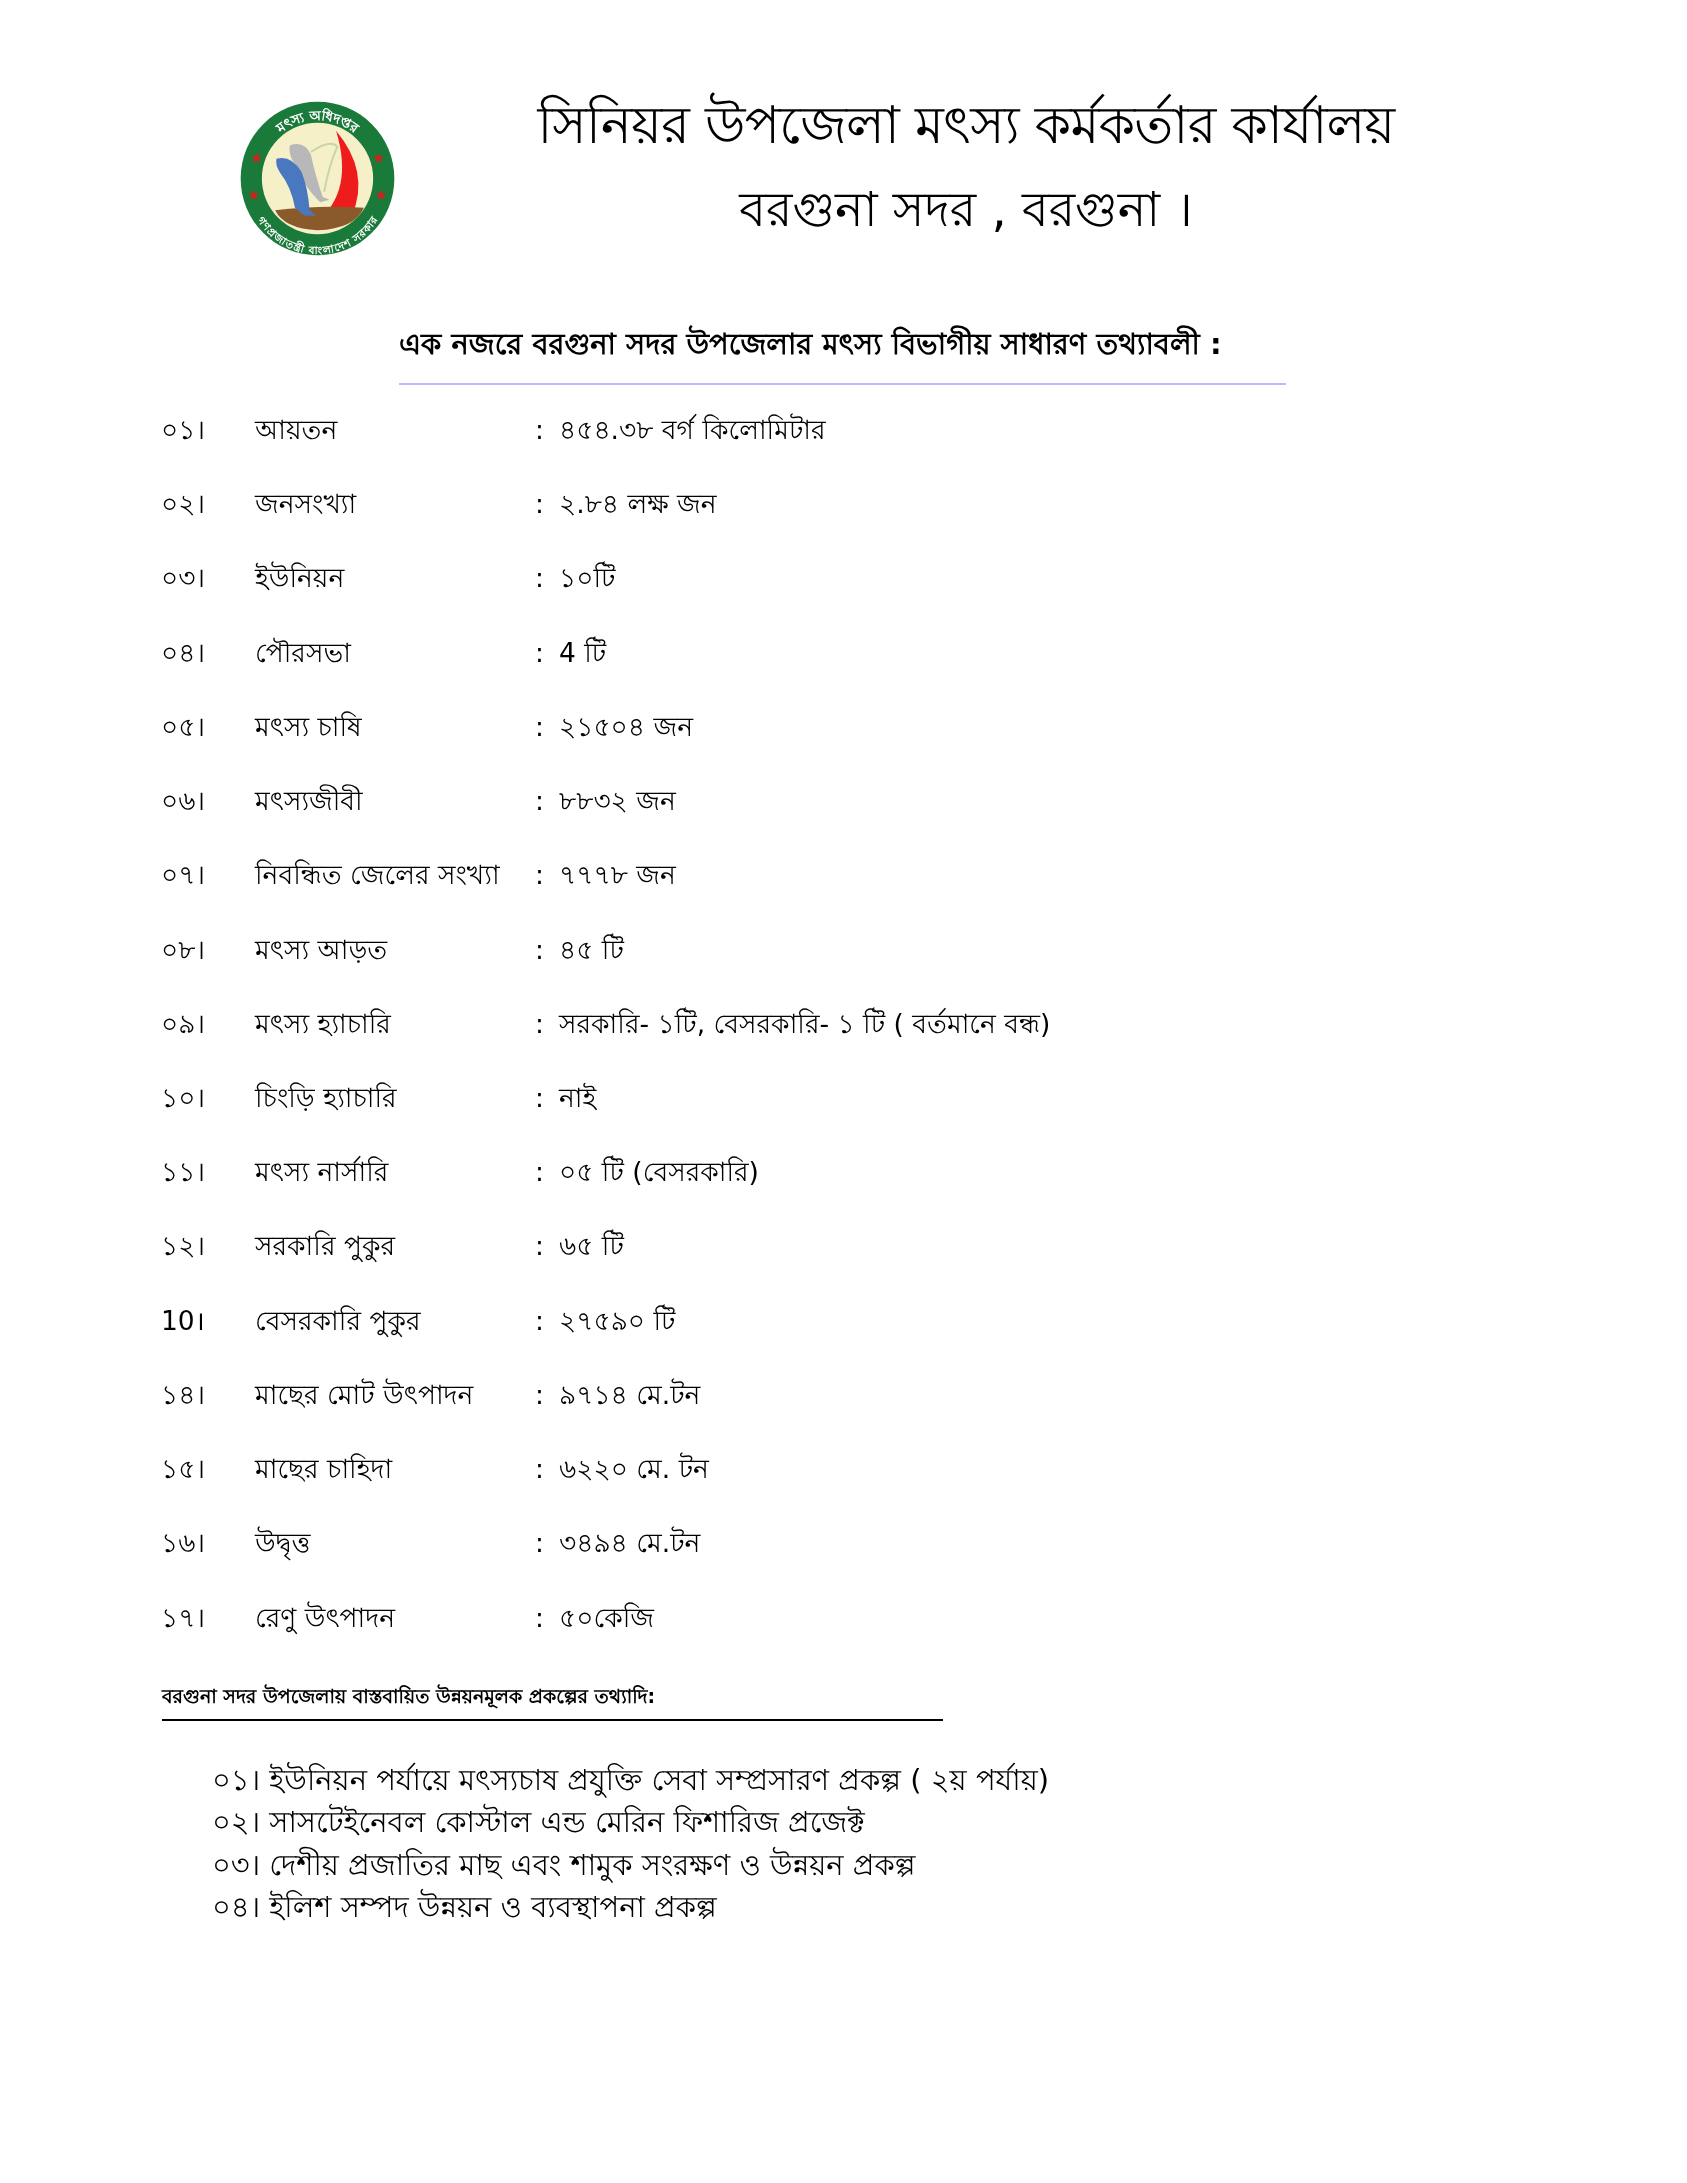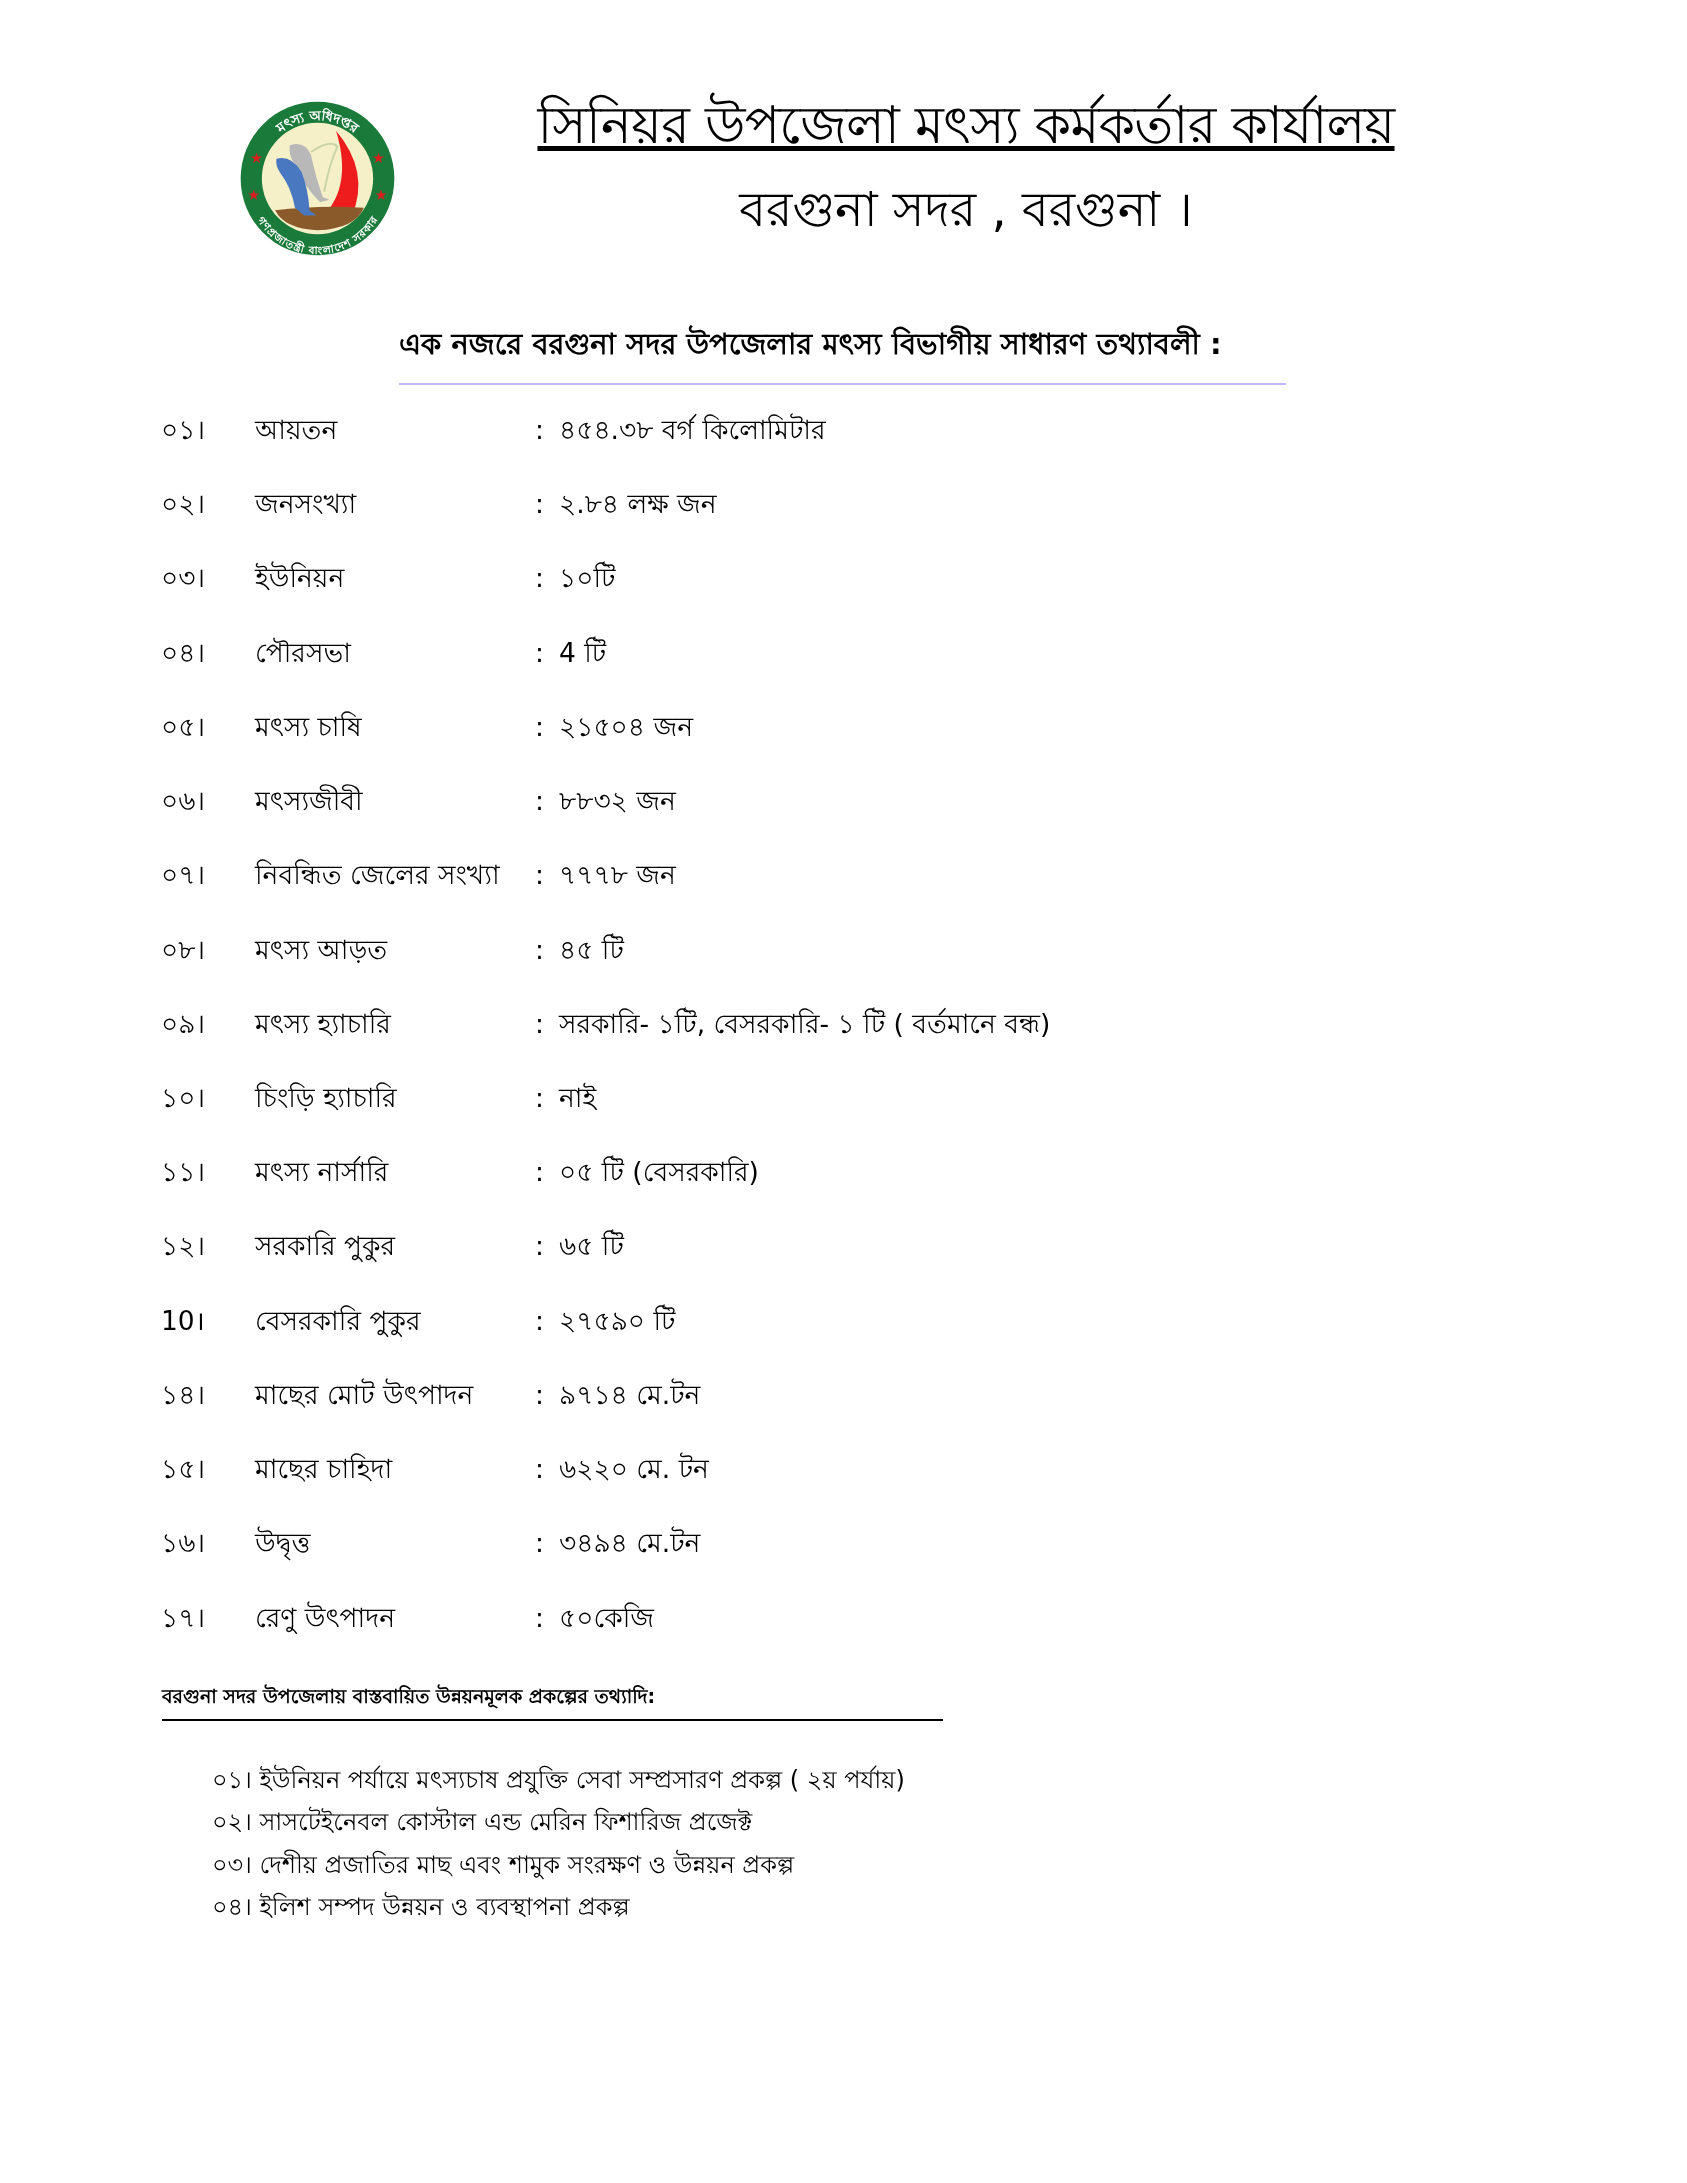--- a/index.html
+++ b/index.html
@@ -9,21 +9,20 @@
       color: #000000;
     }
     .logo {
       position: absolute; left: 238px; top: 99px; width: 159px; height: 159px;
     }
     .title {
       position: absolute; left: 0; width: 1687px; top: 89px;
       padding-left: 245px; box-sizing: border-box;
       text-align: center; font-size: 52px; line-height: 73px; white-space: nowrap;
       letter-spacing: -0.7px;
-      text-decoration: underline;
     }
     .subtitle {
       position: absolute; left: 0; width: 1687px; top: 173px;
       padding-left: 245px; box-sizing: border-box;
       text-align: center; font-size: 48px; line-height: 73px; white-space: nowrap;
     }
     .section-heading {
       position: absolute; top: 323px; left: 399px; width: 887px;
       font-size: 29px; font-weight: bold; line-height: 42px; white-space: nowrap;
       border-bottom: 2px solid #c4b5fd; padding-bottom: 18px;
@@ -35,21 +34,21 @@
     .row .num { position: absolute; left: 0; width: 73px; }
     .row .label { position: absolute; left: 94px; width: 291px; }
     .row .colon { position: absolute; left: 374px; width: 20px; }
     .row .value { position: absolute; left: 398px; }
     .projects-heading {
       position: absolute; top: 1674px; left: 162px; width: 781px;
       font-size: 19px; font-weight: bold; line-height: 44px; white-space: nowrap;
       border-bottom: 2px solid #000000; padding-bottom: 1.3px;
     }
     .project {
-      position: absolute; left: 212px; font-size: 24px; line-height: 40px; white-space: nowrap;
+      position: absolute; left: 212px; font-size: 29px; line-height: 40px; white-space: nowrap;
     }
   </style>
 </head>
 <body>
 
 <div class="logo">
   <svg width="159" height="159" viewBox="0 0 240 240">
     <defs>
       <path id="arcTop" d="M 32 120 A 88 88 0 0 1 208 120"></path>
       <path id="arcBottom" d="M 26 128 A 94 94 0 0 0 214 128"></path>

